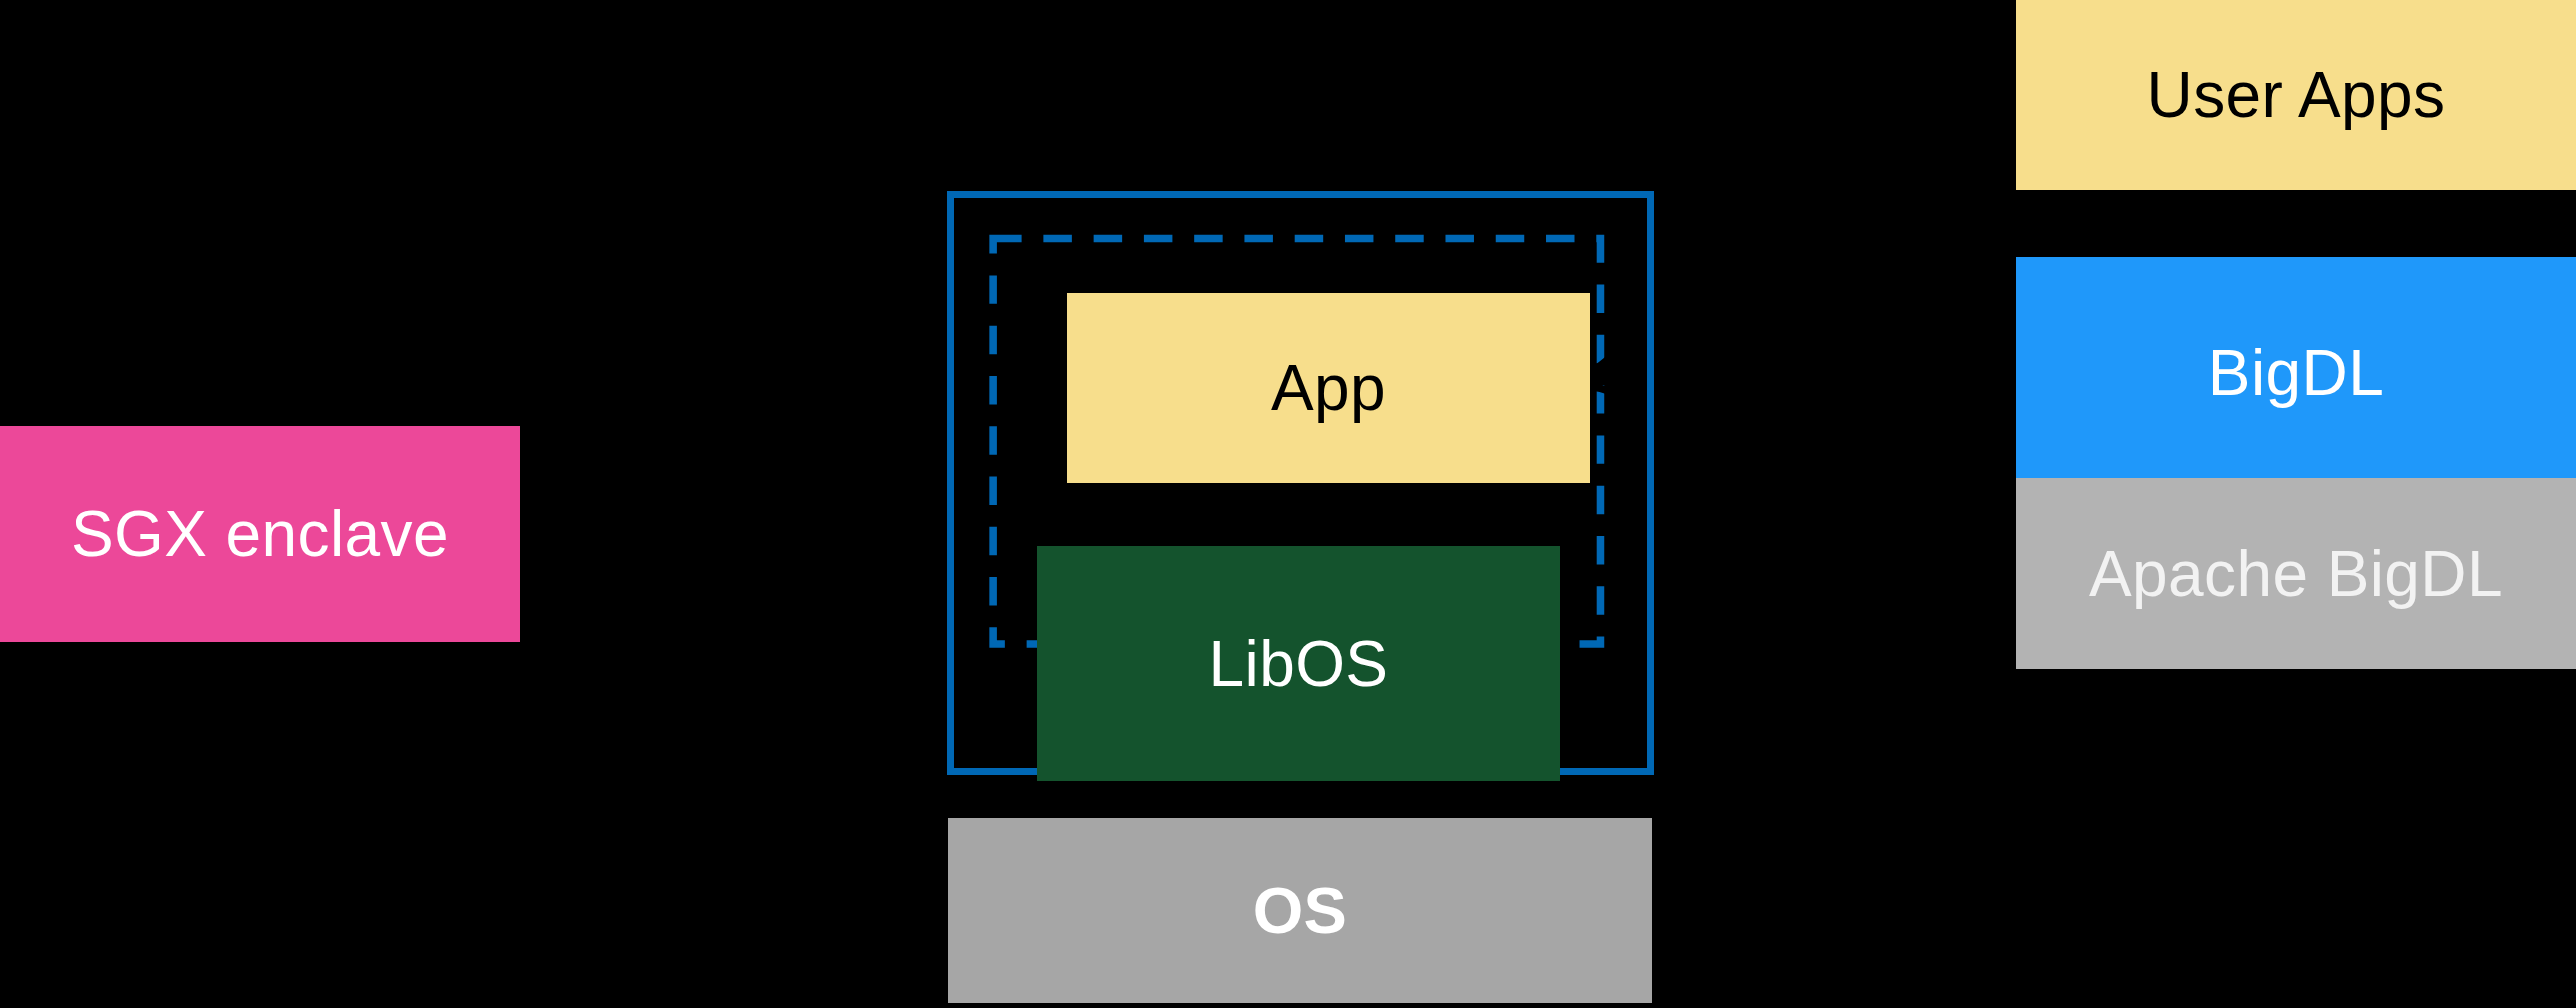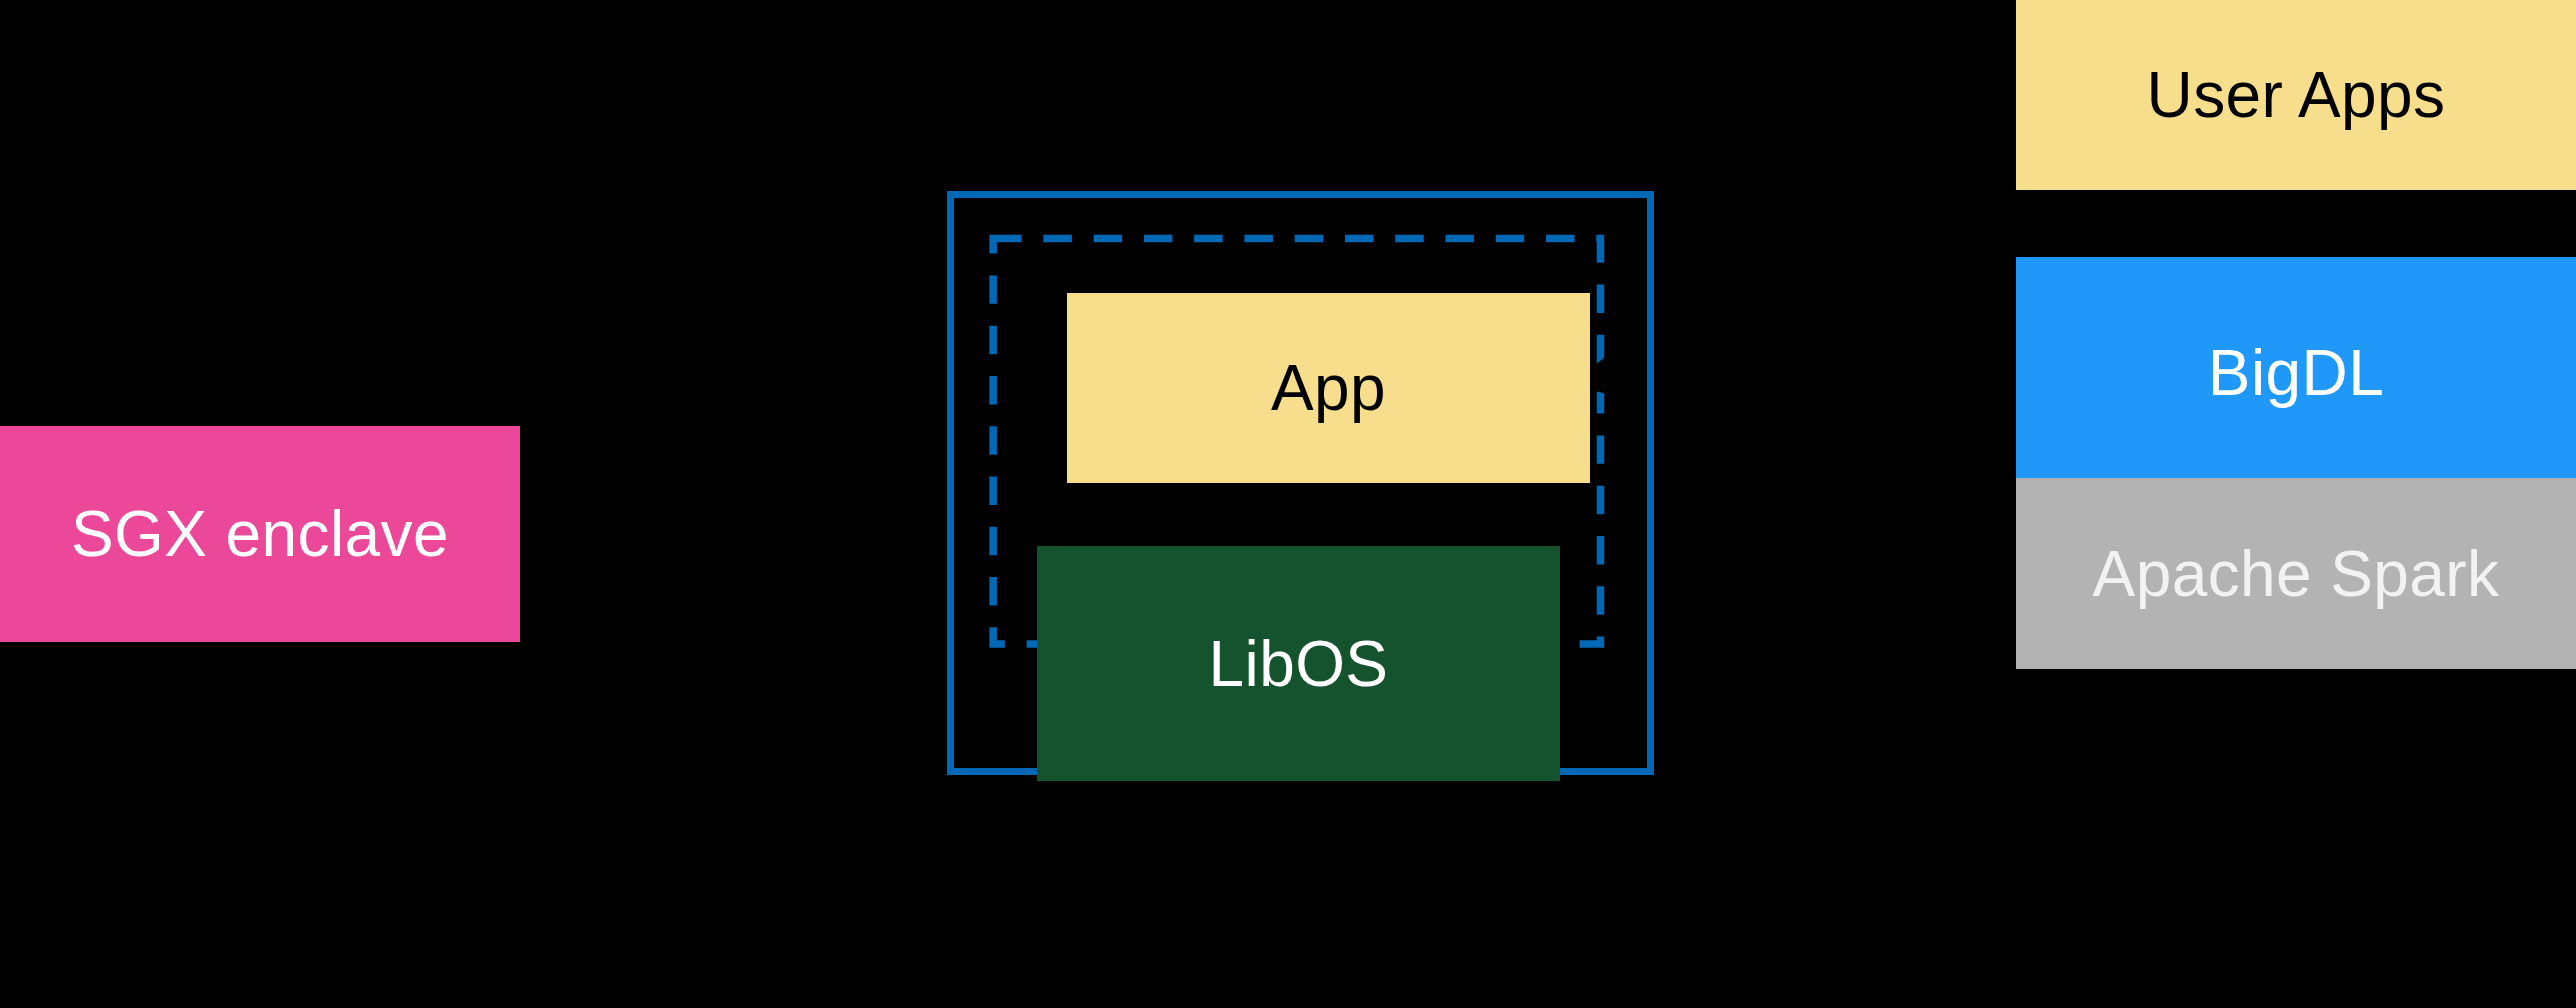--- a/index.html
+++ b/index.html
@@ -87,29 +87,32 @@
   </div>
 
   <div class="box app-box">
     <span>App</span>
   </div>
 
   <div class="box libos-box">
     <span>LibOS</span>
   </div>
 
+  <div class="box os-box">
+    <span>OS</span>
+  </div>
 
   <div class="box userapps-box">
     <span>User Apps</span>
   </div>
   <div class="box bigdl-box">
     <span>BigDL</span>
   </div>
   <div class="box spark-box">
-    <span>Apache Spark</span>
+    <span>Apache BigDL</span>
   </div>
 
   <svg class="layer-over" viewBox="0 0 3075 1204">
 
     <circle cx="625" cy="638" r="7" fill="#000000"></circle>
 
     <path d="M 632 638 C 800 632 980 625 1118 621" fill="none" stroke="#000000" stroke-width="5"></path>
     <polygon points="1112,612 1112,630 1128,621" fill="#000000"></polygon>
 
     <path d="M 2466 133 C 2150 168 2032 238 1969 361 C 1940 417 1914 437 1881 456" fill="none" stroke="#000000" stroke-width="9" stroke-linecap="round"></path>

